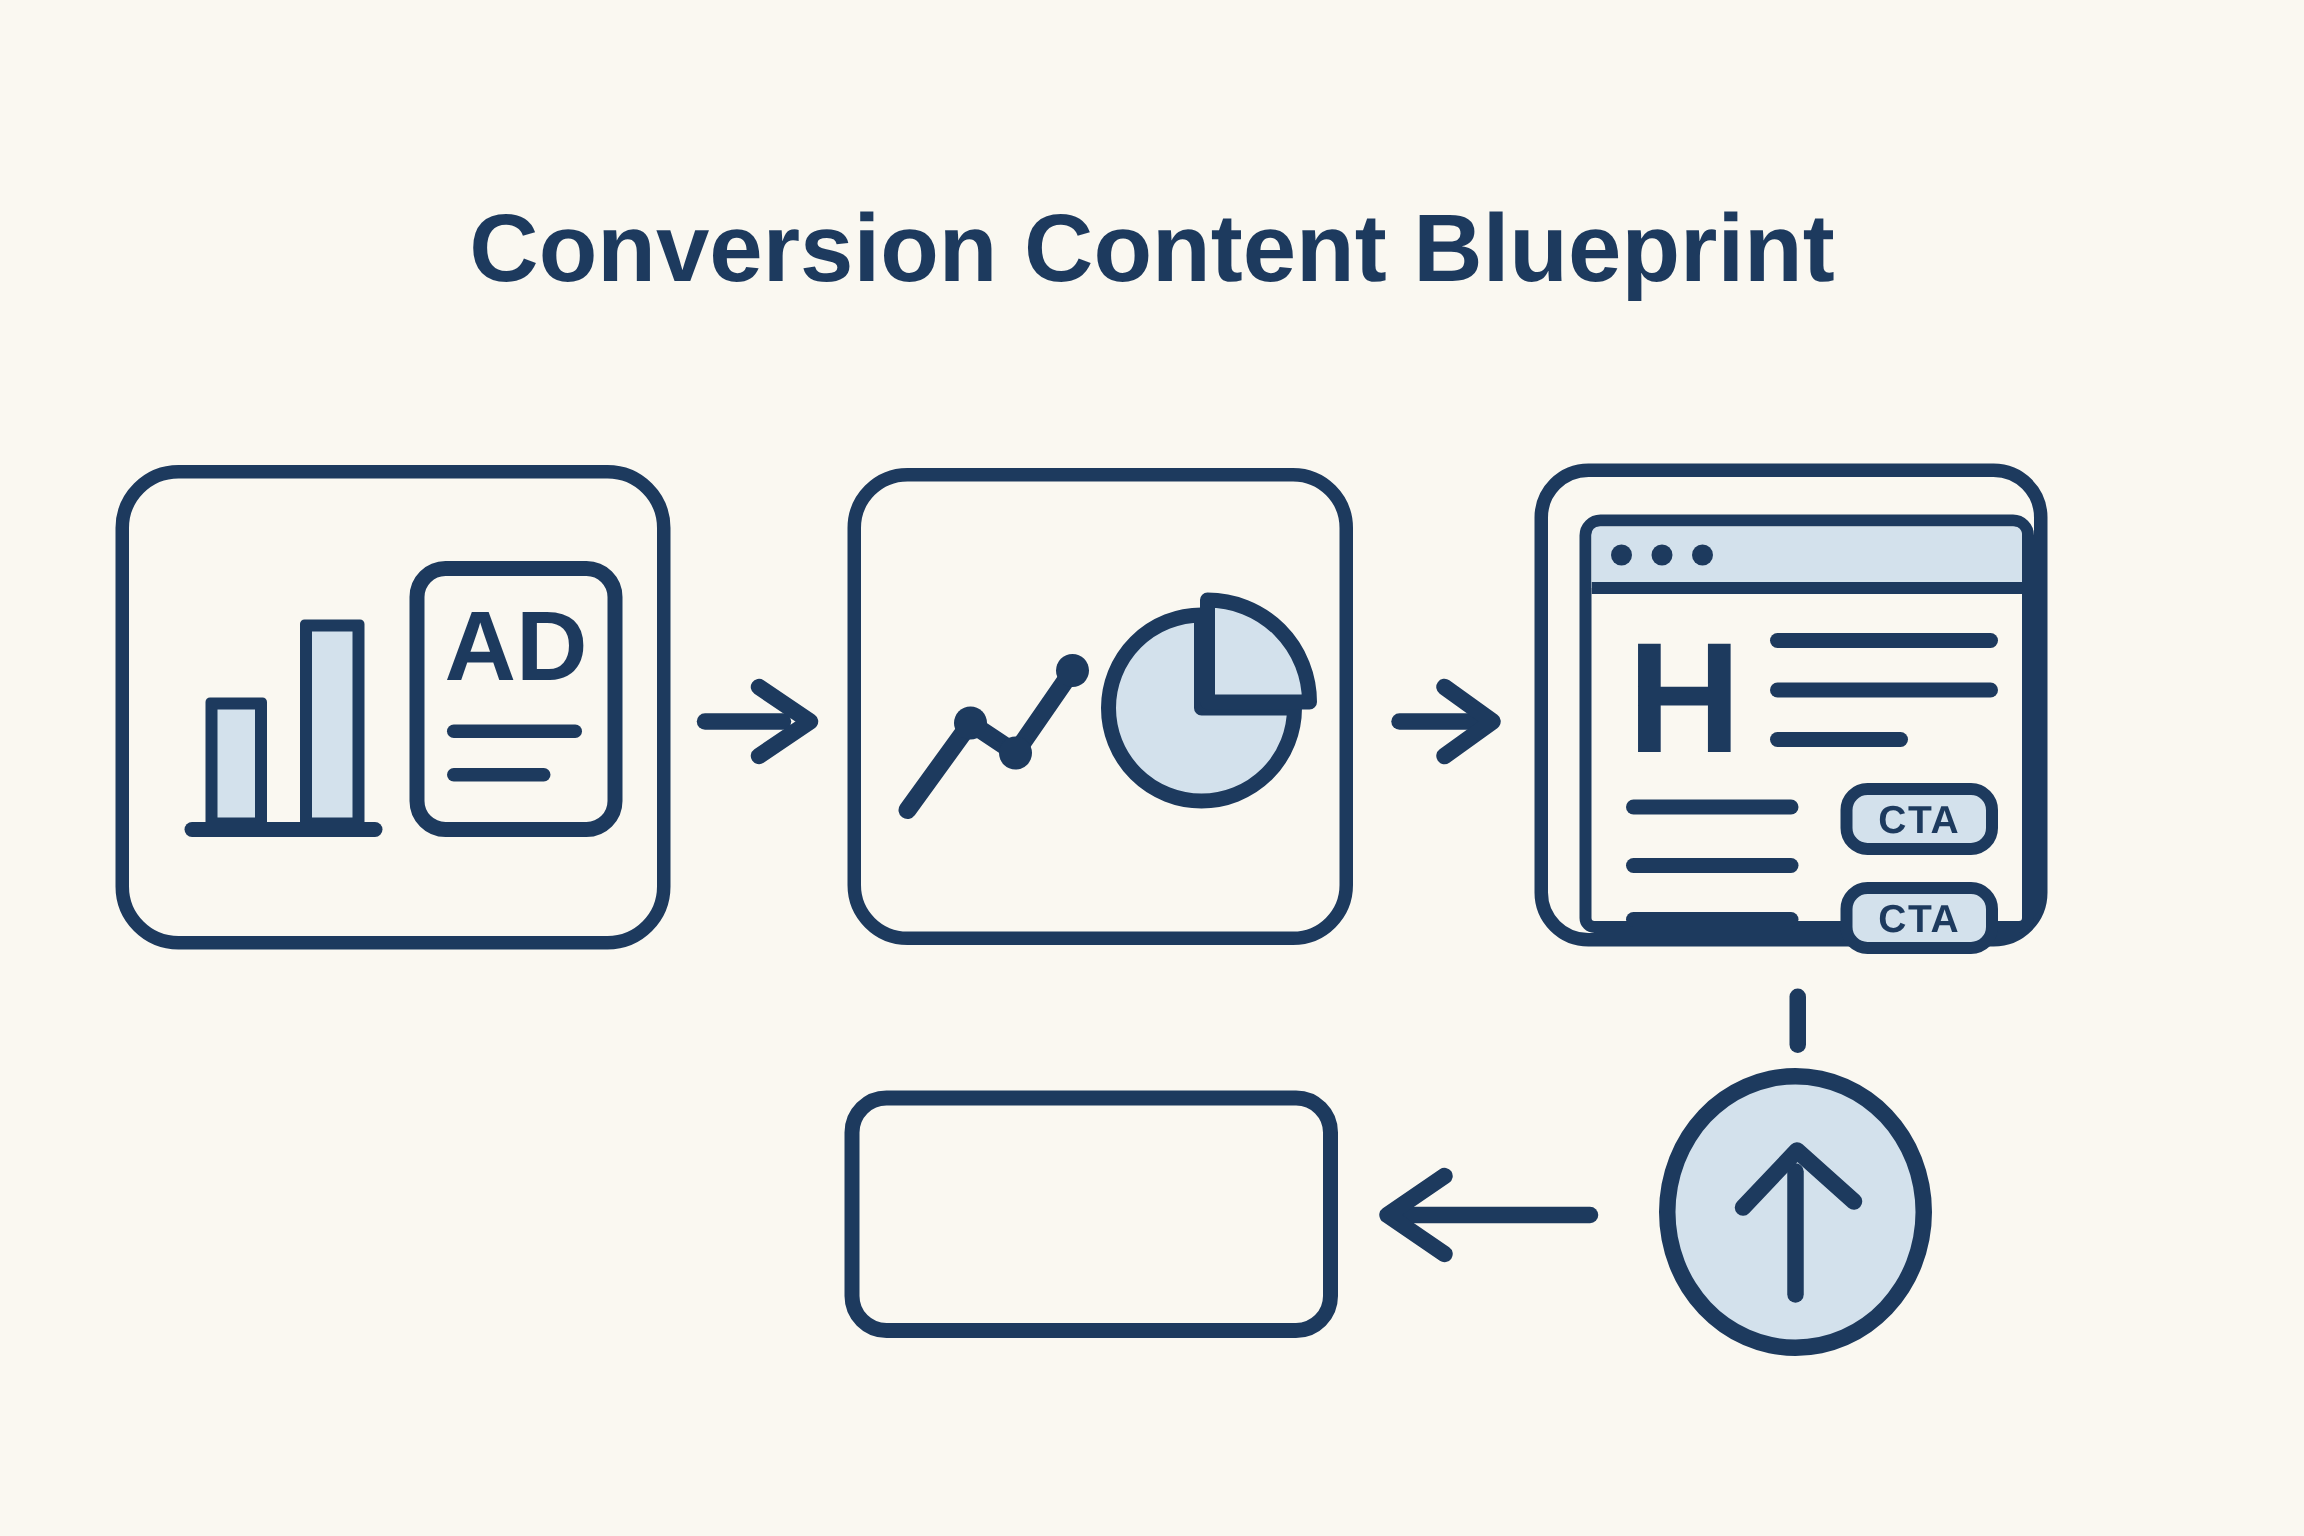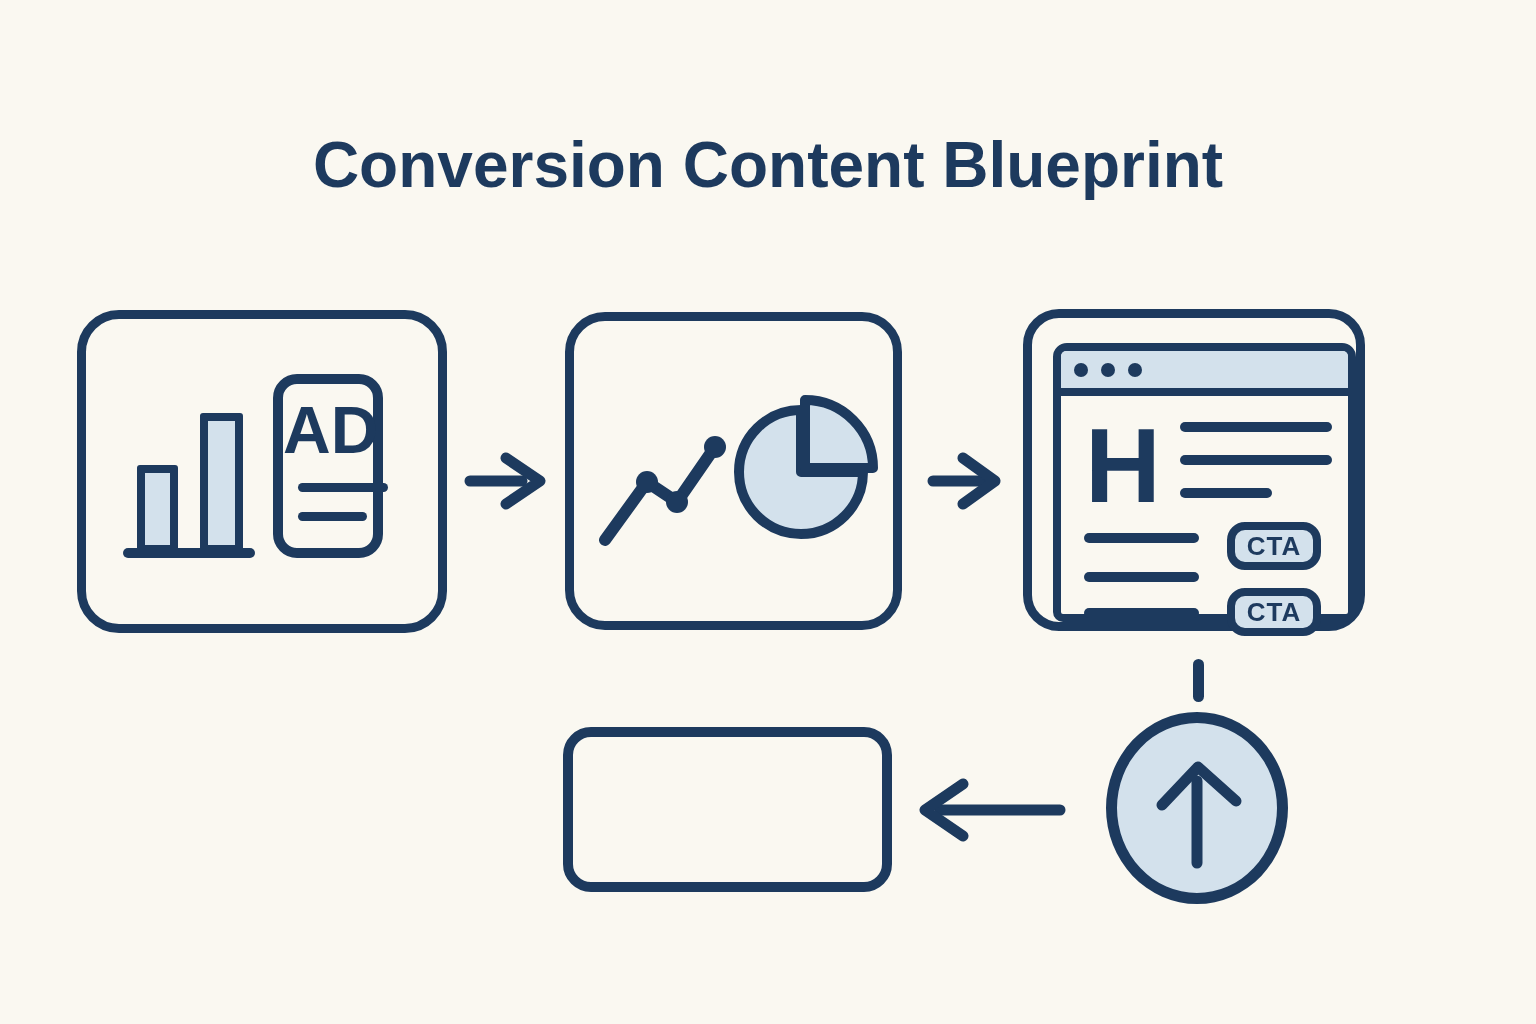--- a/index.html
+++ b/index.html
@@ -24,21 +24,21 @@
   .node-landing{left:1023px;top:309px;width:342px;height:322px;border-radius:36px;}
   .node-result{left:563px;top:727px;width:329px;height:165px;border:10px solid var(--navy);border-radius:28px;}
 
   
   .baseline{position:absolute;left:37px;top:229px;width:132px;height:10px;background:var(--navy);border-radius:5px;}
   .bar{position:absolute;border:8px solid var(--navy);background:var(--lblue);border-radius:3px;}
   .bar-small{left:51px;top:146px;width:41px;height:88px;}
   .bar-tall{left:114px;top:94px;width:43px;height:140px;}
 
   
-  .ad-card{position:absolute;left:187px;top:55px;width:110px;height:184px;border:10px solid var(--navy);border-radius:24px;background:var(--bg);}
+  .ad-card{position:absolute;left:187px;top:55px;width:142px;height:184px;border:10px solid var(--navy);border-radius:24px;background:var(--bg);}
   .ad-label{position:absolute;top:20px;left:0;right:0;height:52px;line-height:52px;text-align:center;font-size:66px;font-weight:700;color:var(--navy);}
   .tline{position:absolute;background:var(--navy);border-radius:5px;height:9px;}
   .ad-line1{left:15px;top:99px;width:90px;}
   .ad-line2{left:15px;top:128px;width:69px;}
 
   .chart-svg{position:absolute;left:0;top:0;width:319px;height:300px;}
 
   .arrow-svg{position:absolute;}
   .arrow-1{left:460px;top:448px;}
   .arrow-2{left:925px;top:448px;}
@@ -49,21 +49,21 @@
   .window-header{position:absolute;left:0;top:0;right:0;height:45px;background:var(--lblue);border-bottom:8px solid var(--navy);border-radius:5px 5px 0 0;display:flex;align-items:center;padding-left:13px;}
   .dot{width:14px;height:14px;border-radius:50%;background:var(--navy);margin-right:13px;}
   .heading-letter{position:absolute;left:24px;top:76px;height:78px;line-height:78px;font-size:105px;font-weight:700;color:var(--navy);}
   .wline{position:absolute;background:var(--navy);border-radius:5px;height:10px;}
   .r-line1{left:119px;top:71px;width:152px;}
   .r-line2{left:119px;top:104px;width:152px;}
   .r-line3{left:119px;top:137px;width:92px;}
   .l-line1{left:23px;top:182px;width:115px;}
   .l-line2{left:23px;top:221px;width:115px;}
   .l-line3{left:23px;top:257px;width:115px;}
-  .cta-btn{position:absolute;left:166px;width:94px;height:48px;border:8px solid var(--navy);border-radius:18px;background:var(--lblue);
+  .cta-btn{position:absolute;left:166px;width:105px;height:48px;border:8px solid var(--navy);border-radius:18px;background:var(--lblue);
     display:flex;align-items:center;justify-content:center;font-size:26px;font-weight:700;color:var(--navy);letter-spacing:1px;}
   .cta-1{top:171px;}
   .cta-2{top:237px;}
 
   .connector-dash{position:absolute;left:1193px;top:659px;width:11px;height:43px;background:var(--navy);border-radius:6px;}
 
   .node-conversion{position:absolute;left:1106px;top:712px;width:182px;height:192px;border:11px solid var(--navy);border-radius:50%;background:var(--lblue);}
   .up-arrow-svg{position:absolute;left:0;top:0;width:160px;height:170px;}
 
   svg .stroke{stroke:var(--navy);fill:none;stroke-linecap:round;stroke-linejoin:round;}

